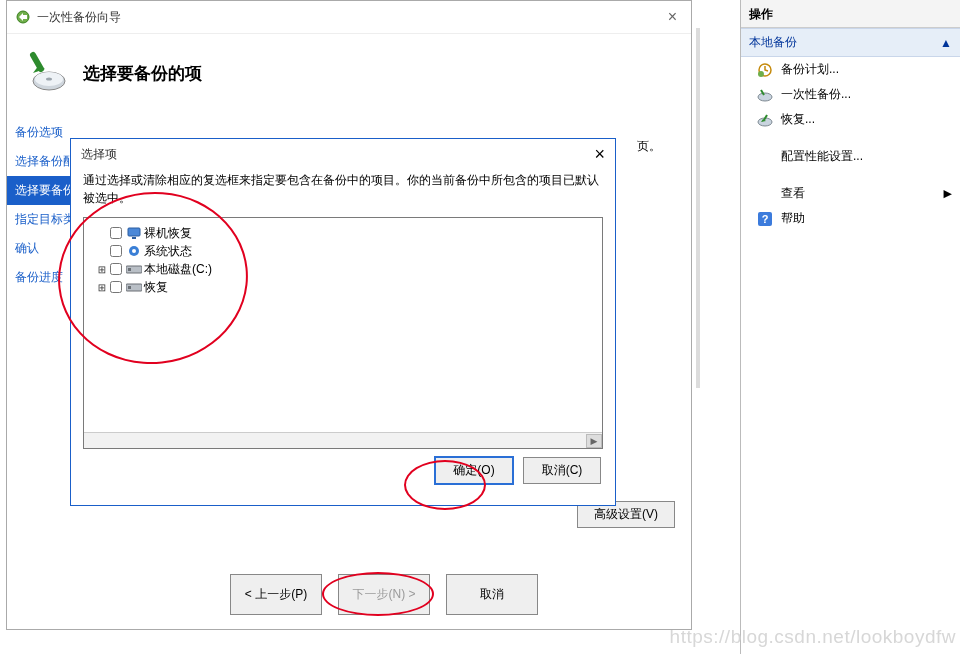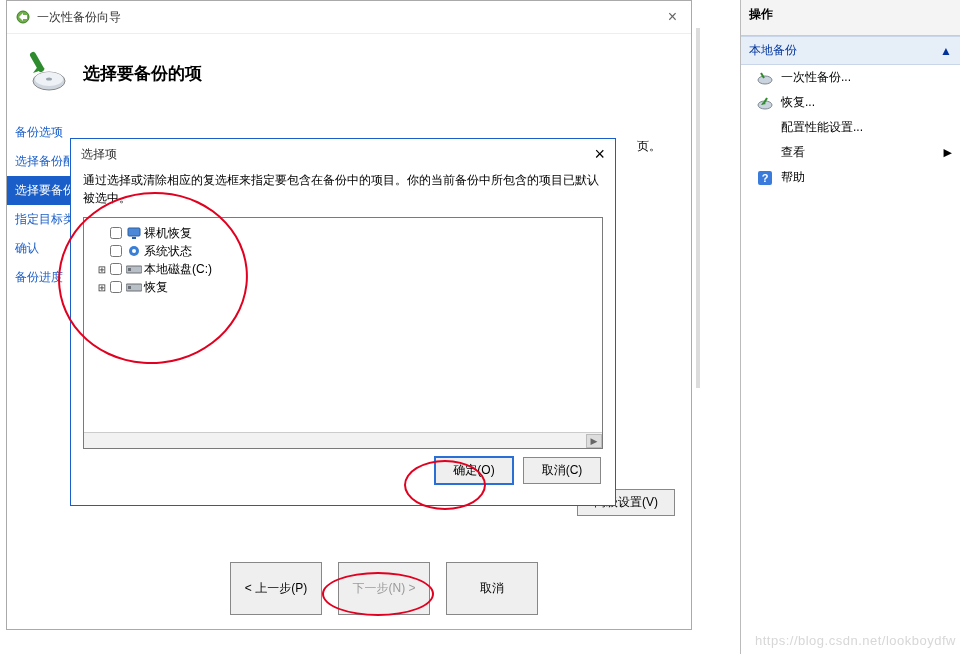--- a/index.html
+++ b/index.html
@@ -32,34 +32,34 @@
   .wizard-steps .step.active { background:#1a5fc9; color:#fff; }
 
   .wizard-content { flex:1; position:relative; }
 
   
   .task-pane {
     position:absolute; right:0; top:0; width:220px; height:654px;
     border-left:1px solid #bbb; background:#fff;
   }
   .task-pane .header {
-    height:36px; border-bottom:1px solid #ccc; font-size:12px; font-weight:bold;
+    height:28px; border-bottom:1px solid #ccc; font-size:12px; font-weight:bold;
     padding:6px 8px; background:#f4f4f4;
   }
   .task-pane .section-title {
     background:#e6eef8; font-size:12px; padding:5px 8px;
     display:flex; justify-content:space-between; align-items:center;
     border-top:1px solid #c9d6ea; border-bottom:1px solid #c9d6ea; color:#00349a;
   }
   .task-pane .section-title .arrow { color:#00349a; }
   .task-pane .item {
     display:flex; align-items:center; gap:8px; padding:4px 8px 4px 16px;
     font-size:12px; color:#000;
   }
-  .task-pane .item.indented { padding-left:40px; }
+  .task-pane .item.indented { padding-left:40px;margin-top:12px; }
   .task-pane .item .iicon { width:16px; height:16px; display:flex; align-items:center; justify-content:center; }
   .task-pane .item .view-arrow { margin-left:auto; color:#000; font-size:11px; }
 
   
   .inner-dialog {
     position:absolute; left:70px; top:138px; width:546px; height:368px;
     background:#fff; border:1px solid #1a5fc9; z-index:20;
   }
   .inner-dialog .dlg-titlebar {
     height:30px; display:flex; align-items:center; padding:0 10px;
@@ -91,30 +91,30 @@
     border:1px solid #888; background:#efefef; font-size:12px; padding:4px 16px;
     min-width:78px; text-align:center;
   }
   .btn.primary { border:1px solid #2a6fd6; outline:1px solid #2a6fd6;text-align:center; }
   .btn.disabled { color:#9a9a9a; }
 
   
   .adv-area { position:absolute; left:86px; right:16px; bottom:14px; }
   .adv-btn-row { display:flex; justify-content:flex-end; margin-bottom:46px; }
   .foot-btns { display:flex; justify-content:center; gap:16px; }
-  .foot-btns .btn { min-width:92px; padding:17px 10px; }
+  .foot-btns .btn { min-width:92px; padding:11px 10px; }
 
   
   .anno { position:absolute; border:2px solid #e1001f; border-radius:50%; pointer-events:none; z-index:40; }
   .anno1 { left:58px;  top:192px; width:190px; height:172px; transform:rotate(-6deg); }
   .anno2 { left:404px; top:460px; width:82px;  height:50px; }
   .anno3 { left:322px; top:572px; width:112px; height:44px; }
 
   
-  .watermark { position:absolute; right:4px; bottom:6px; font-size:13px; color:#d7d7d7; letter-spacing:0.5px; }
+  .watermark { position:absolute; right:4px; bottom:6px; font-size:19px; color:#d7d7d7; letter-spacing:0.5px; }
 
   
   .mid-gap { position:absolute; left:692px; top:0; width:42px; height:654px; }
   .mid-gap::before { content:""; position:absolute; left:4px; top:28px; width:4px; height:360px; background:#dcdcdc; }
 </style>
 </head>
 <body>
 
 <div class="wizard-window">
 
@@ -237,20 +237,30 @@
 <div class="task-pane">
   <div class="header">操作</div>
   <div class="section-title">
     <span>本地备份</span>
     <span class="arrow">▲</span>
   </div>
 
   <div class="item">
     <span class="iicon">
         <svg width="16" height="16" viewBox="0 0 16 16">
+          <circle cx="8" cy="8" r="6" fill="#fff" stroke="#c58a0c" stroke-width="1.5"></circle>
+          <path d="M8 4 V8 L11 9" stroke="#c58a0c" stroke-width="1.5" fill="none"></path>
+          <circle cx="4" cy="12" r="3" fill="#6fae4a"></circle>
+        </svg>
+      </span>
+    <span>备份计划...</span>
+  </div>
+  <div class="item">
+    <span class="iicon">
+        <svg width="16" height="16" viewBox="0 0 16 16">
           <ellipse cx="8" cy="10" rx="7" ry="4" fill="#c9d4df" stroke="#7e8992"></ellipse>
           <path d="M4 3 L7 8" stroke="#2e8b2e" stroke-width="2"></path>
         </svg>
       </span>
     <span>一次性备份...</span>
   </div>
   <div class="item">
     <span class="iicon">
         <svg width="16" height="16" viewBox="0 0 16 16">
           <ellipse cx="8" cy="10" rx="7" ry="4" fill="#c9d4df" stroke="#7e8992"></ellipse>

